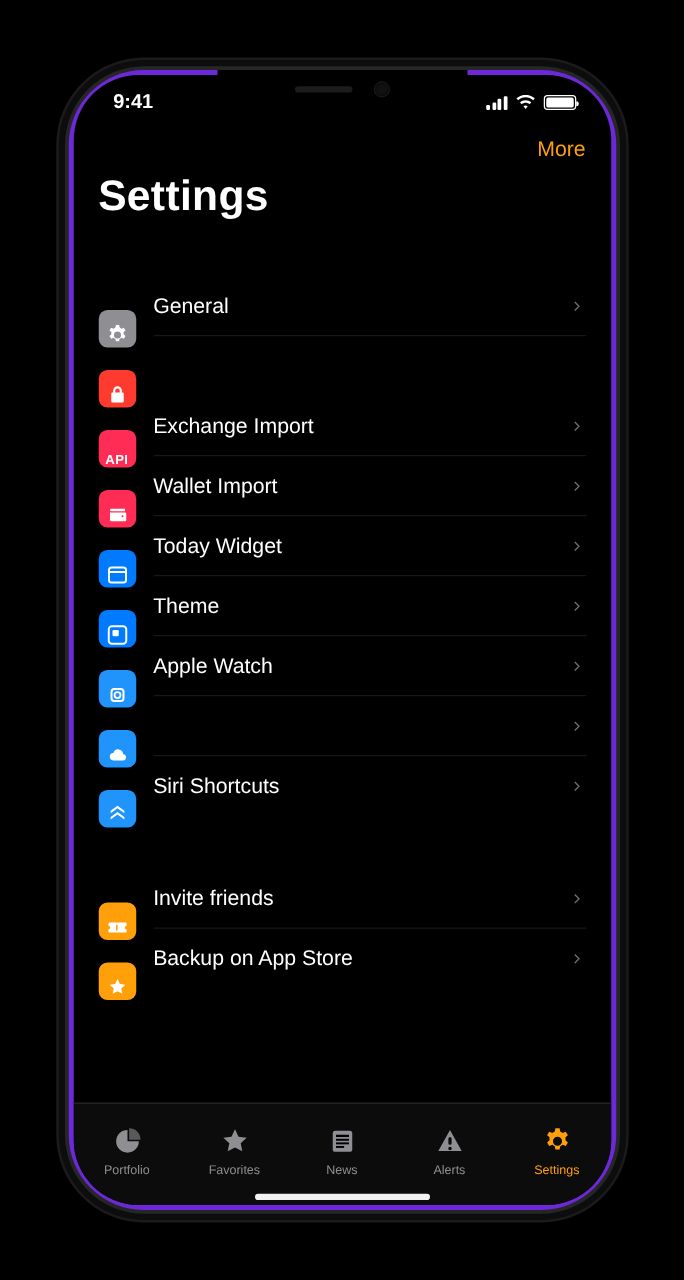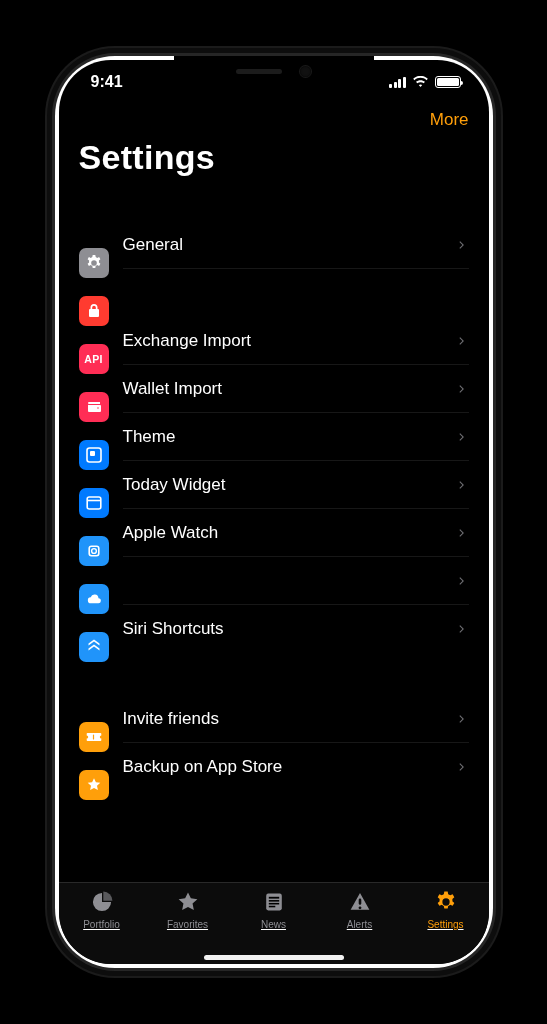--- a/index.html
+++ b/index.html
@@ -18,21 +18,21 @@
     align-items: center;
     justify-content: center;
     overflow: hidden;
   }
 
   
   .phone {
     position: relative;
     width: 438px;
     height: 912px;
-    background: #ffffff;
+    background: #6d28d9;
     border-radius: 60px;
     box-shadow:
       0 0 0 3px #262626,   
       0 0 0 8px #0d0d0d,   
       0 0 0 10px #1b1b1b,  
       0 0 0 11px #000;
     display: flex;
     flex-direction: column;
     overflow: hidden;
   }
@@ -166,21 +166,21 @@
     padding: 0 20px;
     height: 48px;
     cursor:pointer;
   }
   .row .icon {
     width: 30px;
     height: 30px;
     border-radius: 7px;
     flex-shrink: 0;
     display:flex;
-    align-items:center;
+    align-items:flex-end;
     justify-content:center;
     margin-top:36px;
   }
   .row .icon svg { width:20px; height:20px; display:block; }
   .row .icon .api-text {
     font-size: 10.5px;
     font-weight: 800;
     color:#fff;
     letter-spacing:0.3px;
   }
@@ -211,22 +211,21 @@
   .section-gap {
     height: 42px;
   }
 
   
   .tabbar {
     height: 82px;
     display:flex;
     border-top:1px solid rgba(255,255,255,0.12);
     background: rgba(12,12,12,0.96);
-    padding-top: 6px;
-    text-decoration: underline;
+    padding-top: 17px;
   }
   .tab {
     flex:1;
     display:flex;
     flex-direction:column;
     align-items:center;
     gap:2px;
     color:#8e8e93;
     font-size:10px;
     cursor:pointer;
@@ -336,38 +335,38 @@
             <div class="row-body">
               <span class="row-label">Wallet Import</span>
               <span class="chevron"><svg viewBox="0 0 20 20" width="14" height="14">
                   <use href="#i-chevron"></use>
                 </svg></span>
             </div>
           </div>
           <div class="row">
             <div class="icon bg-blue">
               <svg viewBox="0 0 20 20">
+                <use href="#i-widget"></use>
+              </svg>
+            </div>
+            <div class="row-body">
+              <span class="row-label">Today Widget</span>
+              <span class="chevron"><svg viewBox="0 0 20 20" width="14" height="14">
+                  <use href="#i-chevron"></use>
+                </svg></span>
+            </div>
+          </div>
+          <div class="row">
+            <div class="icon bg-blue">
+              <svg viewBox="0 0 20 20">
                 <use href="#i-theme"></use>
               </svg>
             </div>
             <div class="row-body">
               <span class="row-label">Theme</span>
-              <span class="chevron"><svg viewBox="0 0 20 20" width="14" height="14">
-                  <use href="#i-chevron"></use>
-                </svg></span>
-            </div>
-          </div>
-          <div class="row">
-            <div class="icon bg-blue">
-              <svg viewBox="0 0 20 20">
-                <use href="#i-widget"></use>
-              </svg>
-            </div>
-            <div class="row-body">
-              <span class="row-label">Today Widget</span>
               <span class="chevron"><svg viewBox="0 0 20 20" width="14" height="14">
                   <use href="#i-chevron"></use>
                 </svg></span>
             </div>
           </div>
           <div class="row">
             <div class="icon bg-lightb">
               <svg viewBox="0 0 20 20">
                 <use href="#i-watch"></use>
               </svg>

